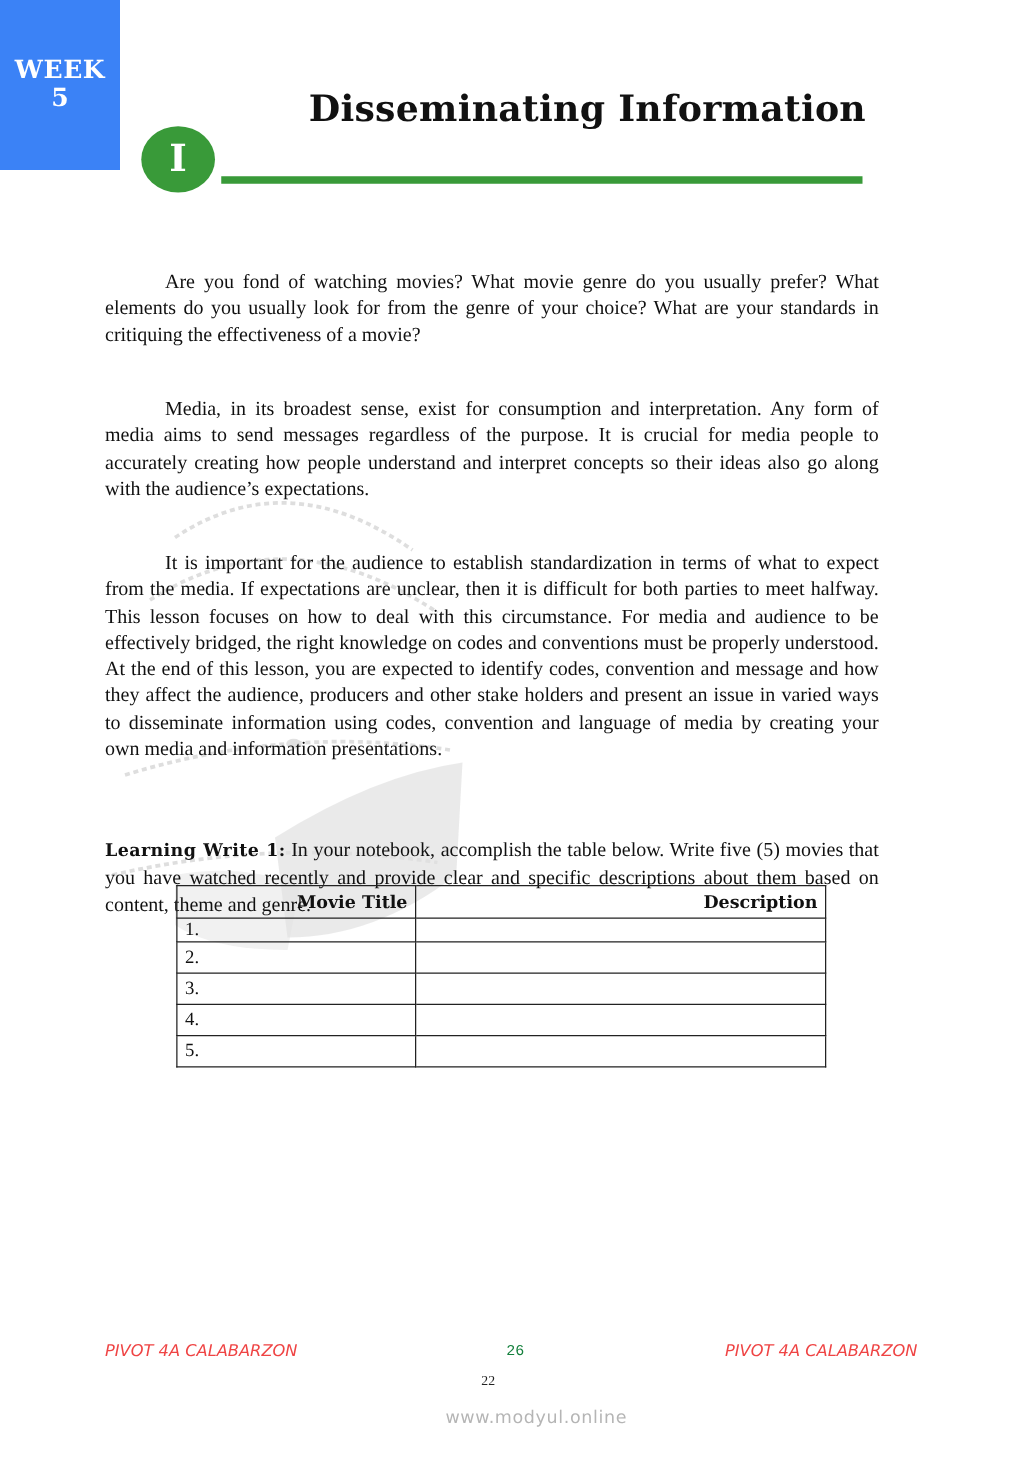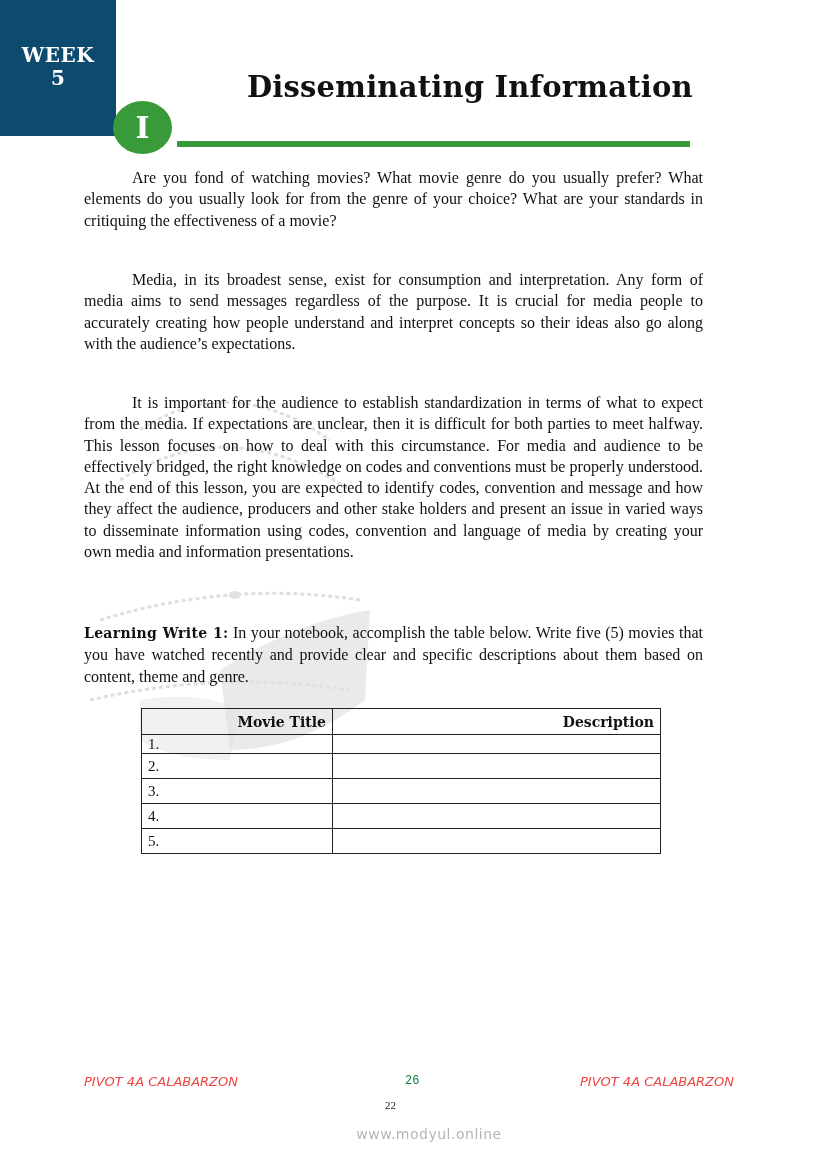--- a/index.html
+++ b/index.html
@@ -1,23 +1,23 @@
 <!DOCTYPE html>
 <html><head>
   <meta charset="utf-8">
   <style>
     html, body { margin: 0; padding: 0; background: #ffffff; }
     body { width: 826px; height: 1169px; position: relative; overflow: hidden; font-family: "DejaVu Serif", serif; color: #111; }
-    .week-box { position: absolute; left: 0; top: 0; width: 116px; height: 136px; background: #0c4a6e; color: #fff; text-align: center; }
+    .week-box { position: absolute; left: 0; top: 0; width: 96px; height: 136px; background: #3b82f6; color: #fff; text-align: center; }
     .week-box .w1 { position: absolute; top: 43px; left: 0; right: 0; font-weight: bold; font-size: 20px; letter-spacing: 0.5px; font-family: "DejaVu Serif", serif; }
     .week-box .w2 { position: absolute; top: 66px; left: 0; right: 0; font-weight: bold; font-size: 20px; font-family: "DejaVu Serif", serif; }
     .title { position: absolute; left: 247px; top: 70px; font-size: 29px; font-weight: bold; font-family: "DejaVu Serif", serif; letter-spacing: 0.2px; }
     .badge { position: absolute; left: 113px; top: 101px; width: 59px; height: 53px; border-radius: 50%; background: #399a39; color: #fff; font-weight: bold; font-size: 30px; text-align: center; line-height: 53px; font-family: "DejaVu Serif", serif; }
     .rule { position: absolute; left: 177px; top: 141px; width: 513px; height: 6px; background: #399a39; }
-    .para { position: absolute; left: 84px; width: 619px; font-size: 14.6px; line-height: 21.3px; text-align: justify; font-family: "Liberation Serif", serif; font-size: 16px; }
+    .para { position: absolute; left: 84px; width: 619px; font-size: 14.6px; line-height: 21.3px; text-align: justify; font-family: "Liberation Serif", serif; font-size: 16px; margin-top: 48px; }
     .para .indent { display: inline-block; width: 48px; }
     .p1 { top: 167px; }
     .p2 { top: 269px; }
     .p3 { top: 392px; }
     .p4 { top: 622px; }
     .p4 b { font-family: "DejaVu Serif", serif; font-size: 14px; letter-spacing: 0.3px; }
     .watermark { position: absolute; left: 80px; top: 370px; width: 300px; height: 420px; pointer-events: none; opacity: 0.32; }
     table.task { position: absolute; left: 141px; top: 708px; width: 520px; border-collapse: collapse; font-family: "Liberation Serif", serif; font-size: 15px; }
     table.task th, table.task td { border: 1.5px solid #222; padding: 0 6px; height: 24px; text-align: left; }
     table.task th { text-align: right; font-family: "DejaVu Serif", serif; font-size: 14px; font-weight: bold; height: 25px; }

